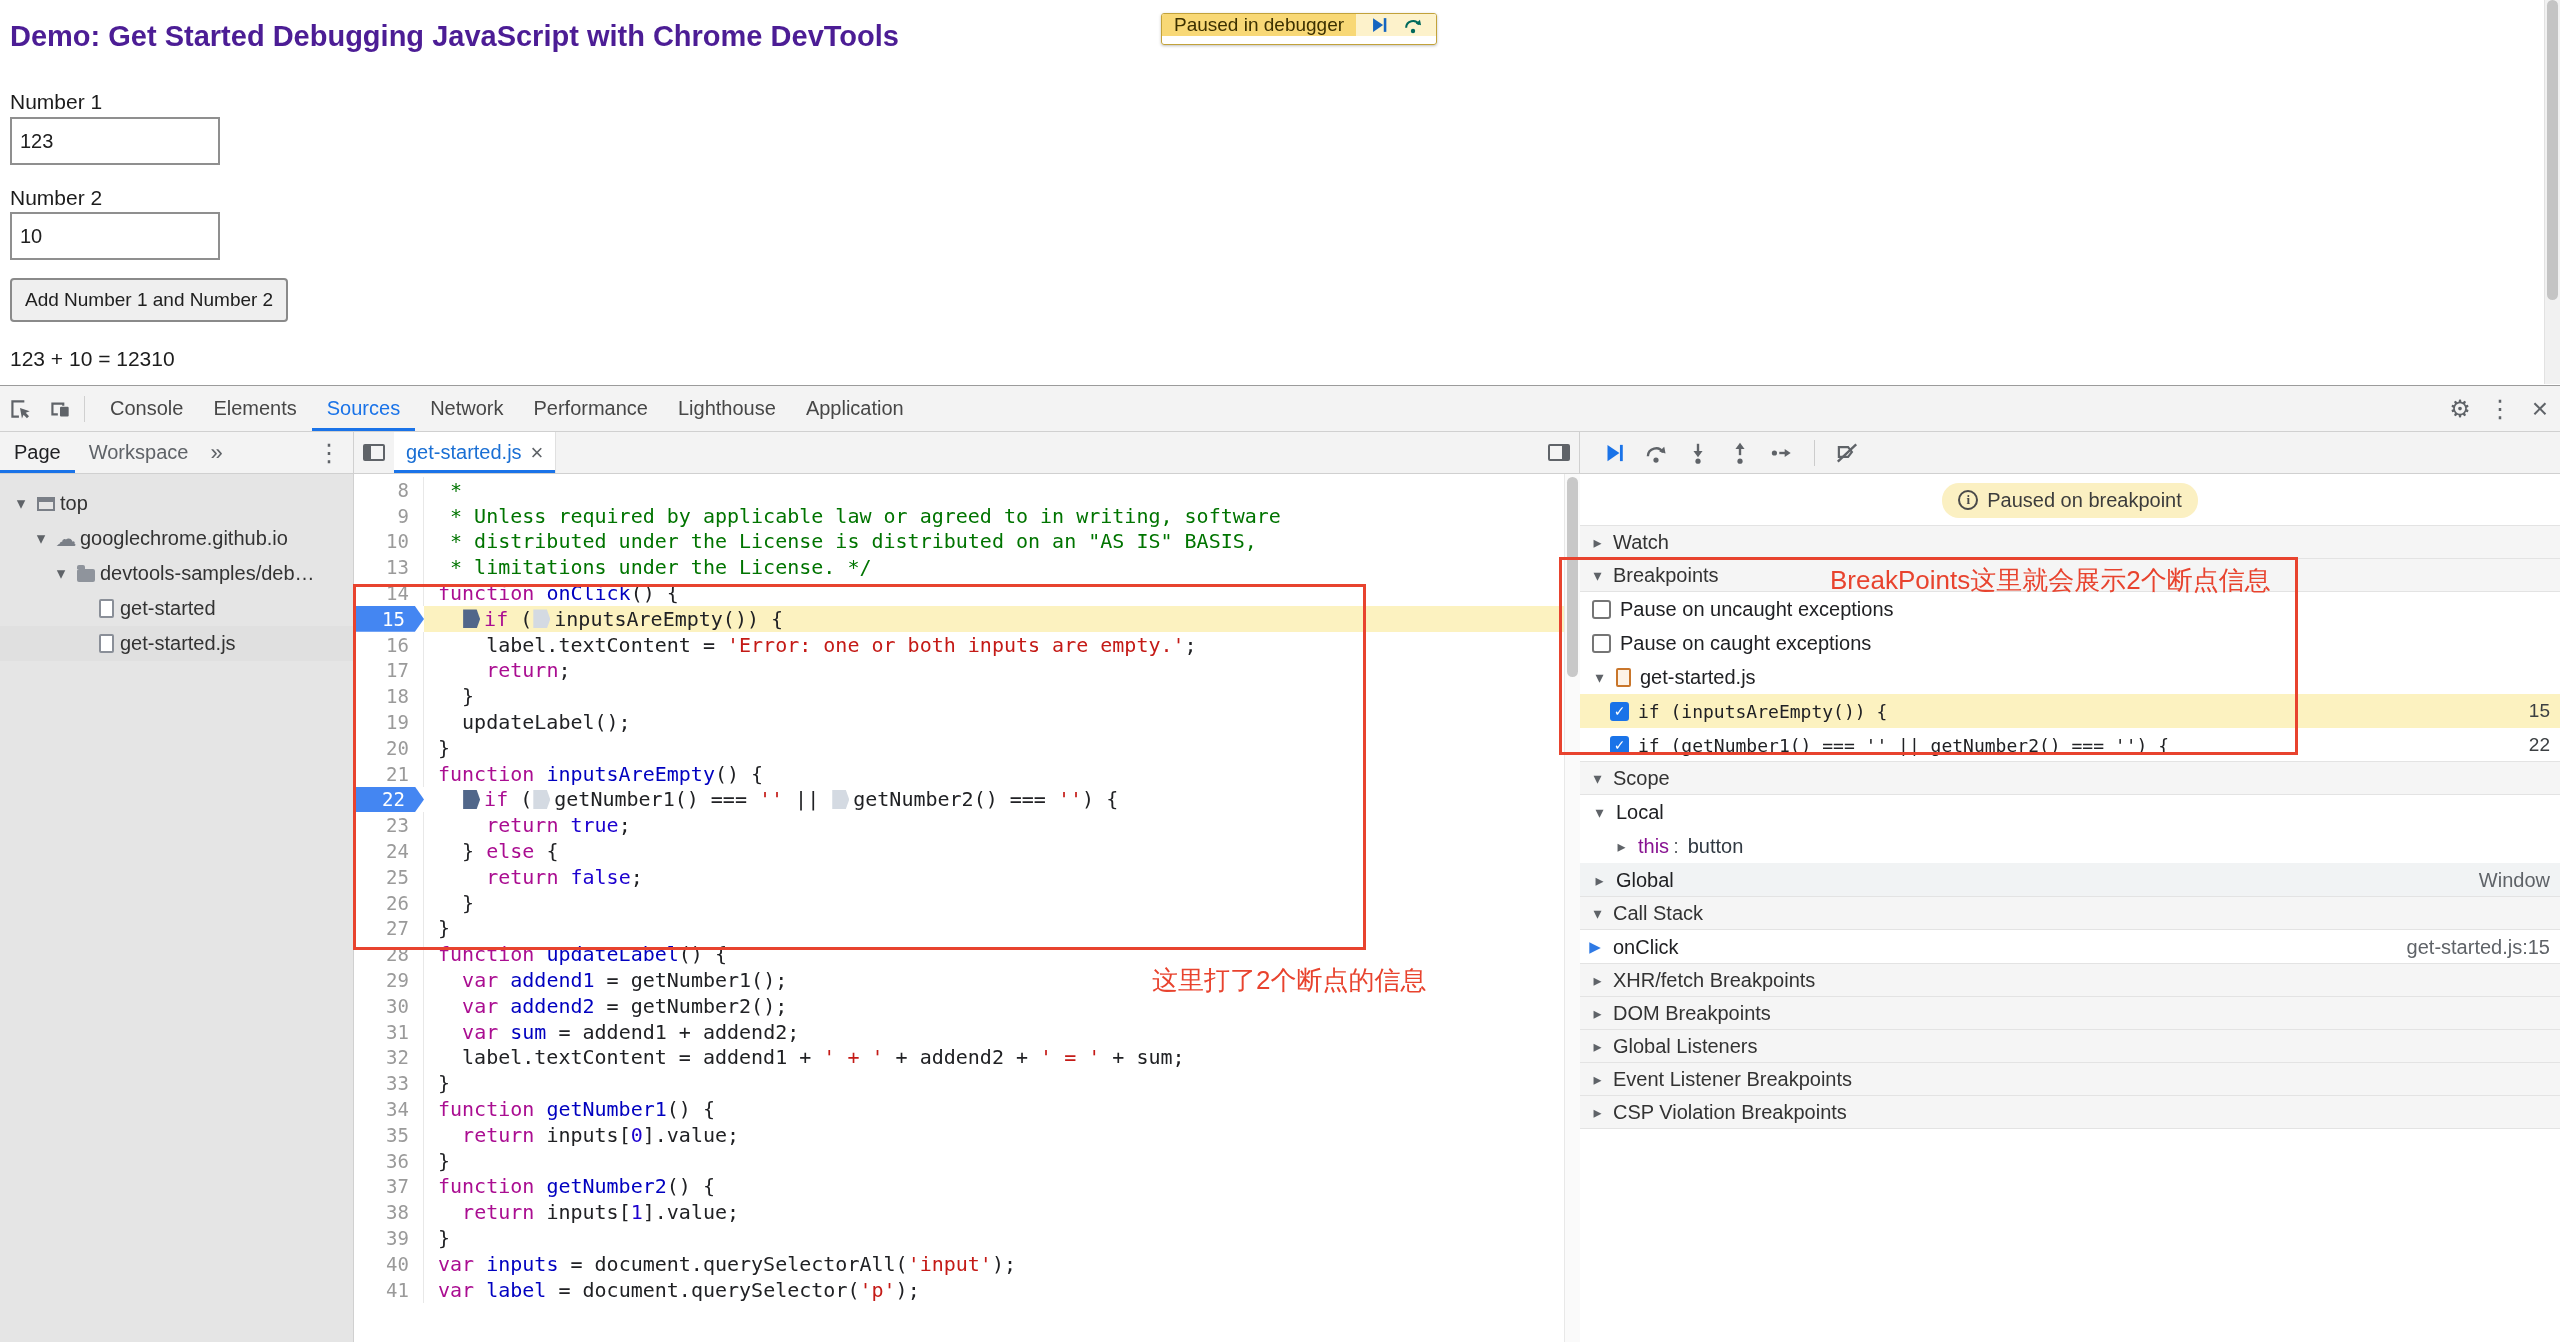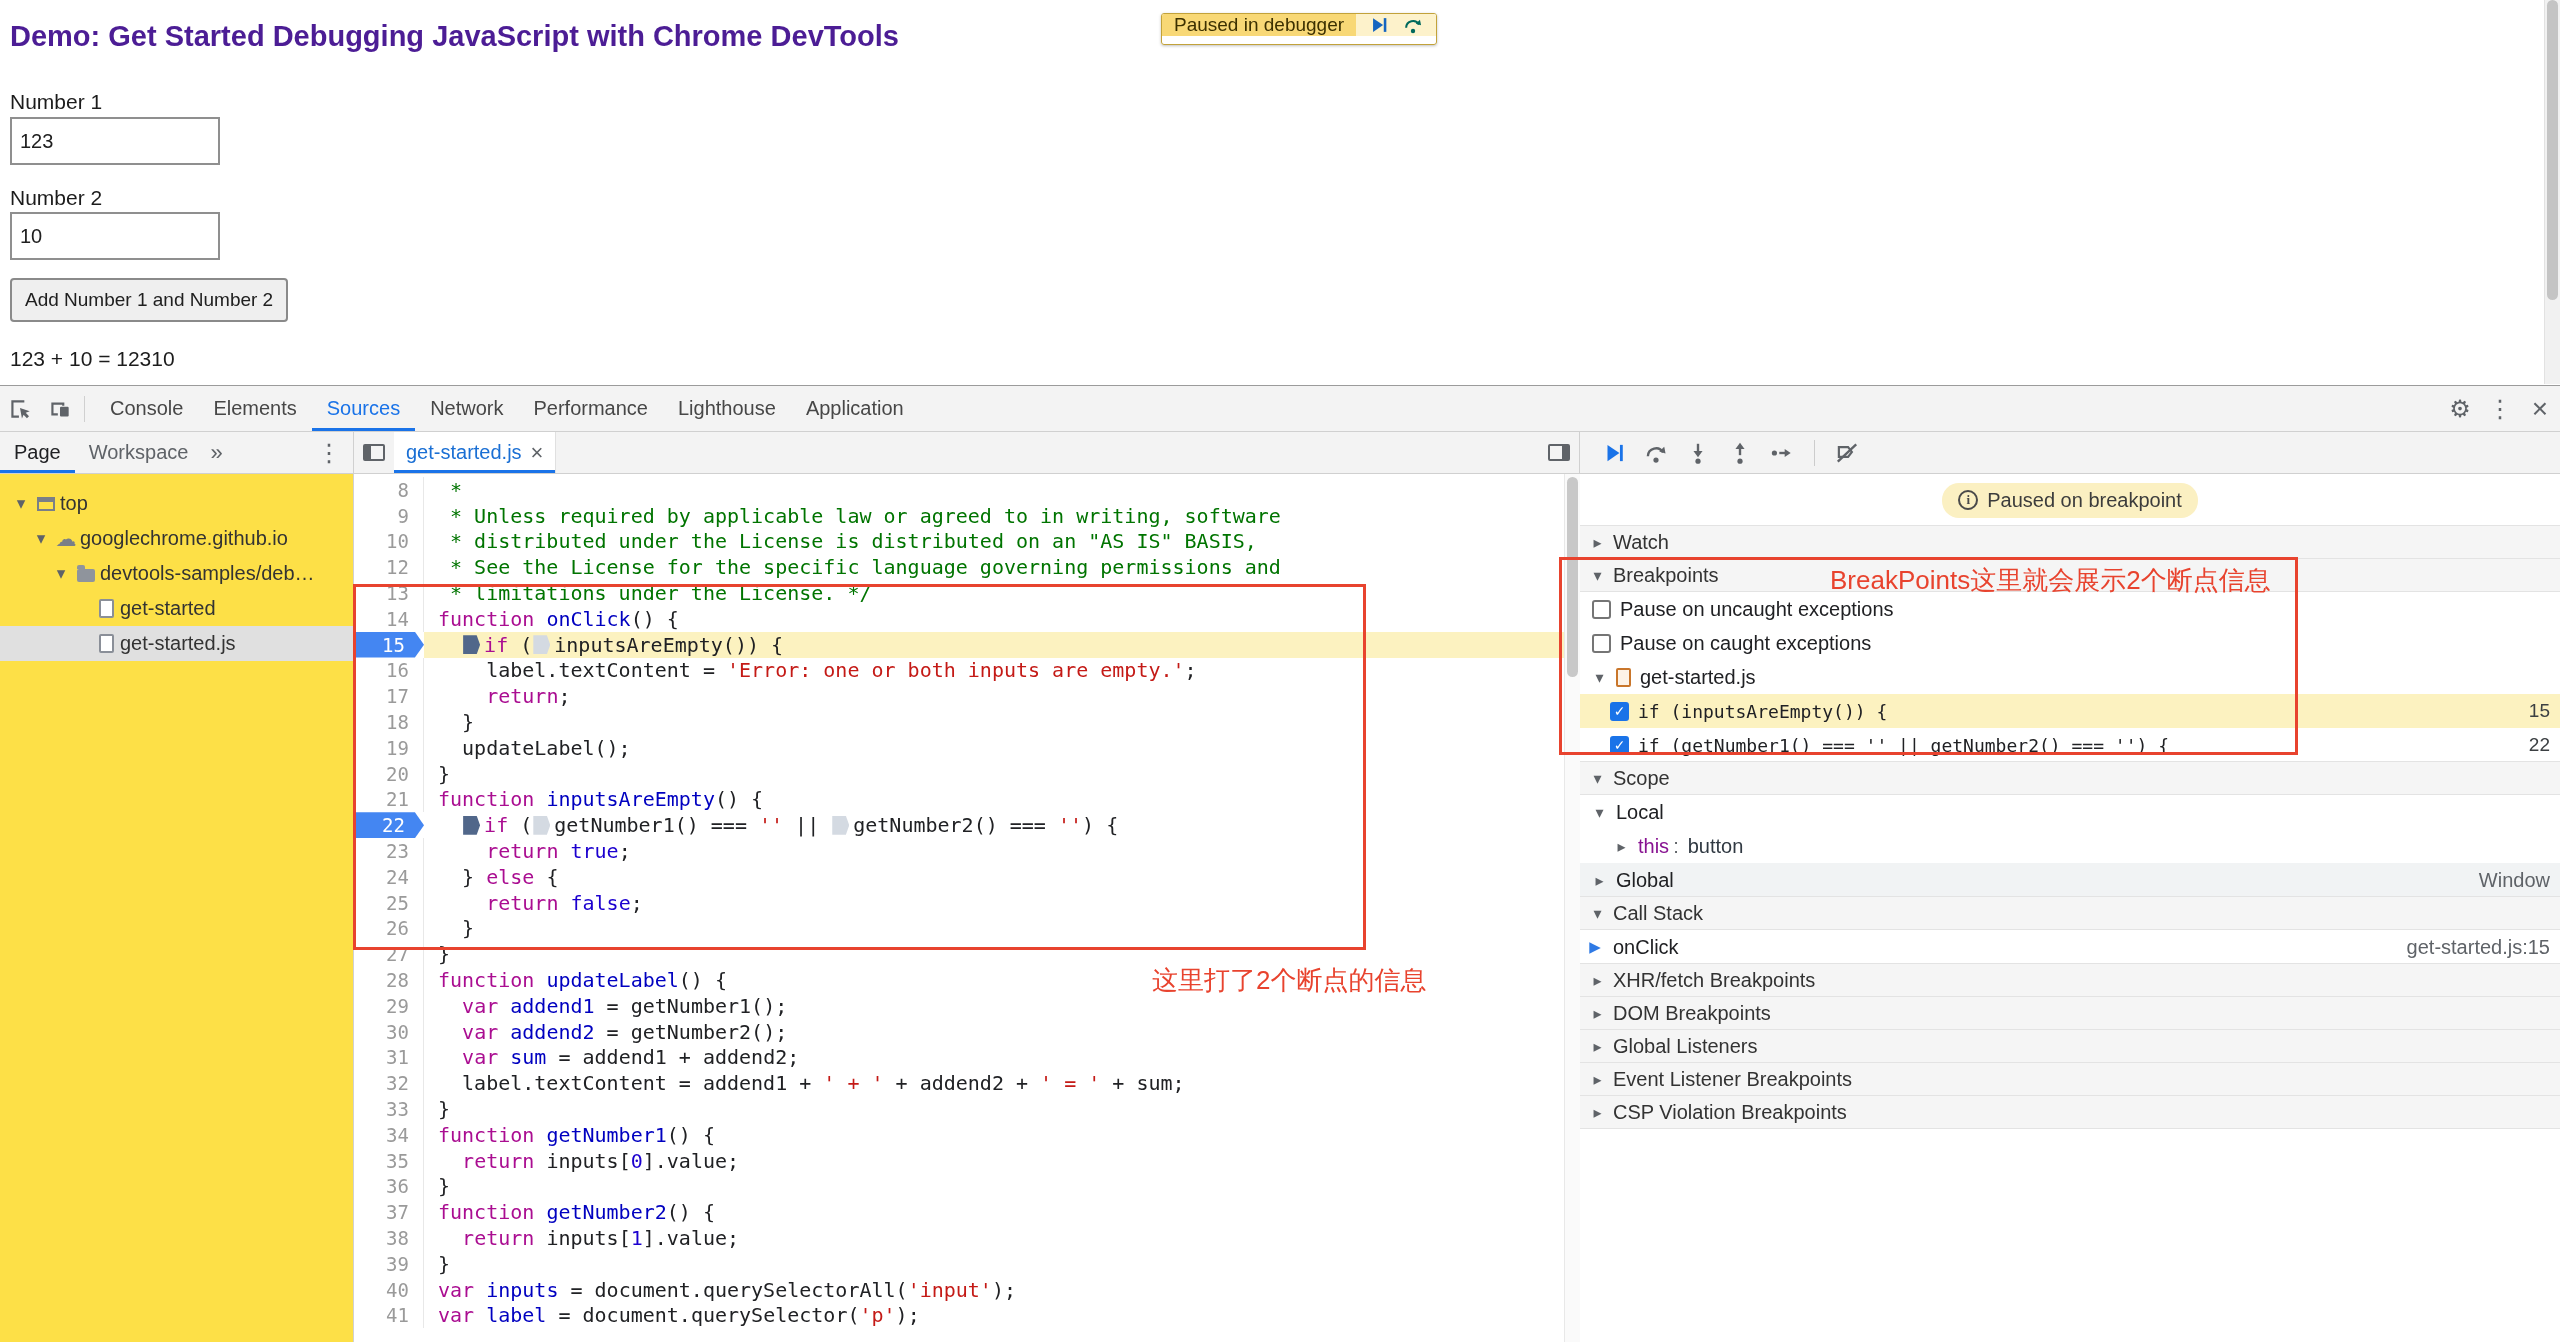--- a/index.html
+++ b/index.html
@@ -17,21 +17,21 @@
 
   .paused-overlay{position:absolute;left:1161px;top:13px;height:32px;display:flex;align-items:flex-start;border:1px solid #c2a23a;border-radius:3px;overflow:hidden;box-shadow:0 1px 3px rgba(0,0,0,.25)}
   .po-label{display:flex;align-items:center;background:#f8d876;color:#3c3000;font-size:19px;padding:0 12px;white-space:nowrap}
   .po-icons{display:flex;align-items:center;gap:12px;background:#fdf2cb;padding:0 12px}
   .po-icons svg{display:block}
 
   .page-scrollbar{position:absolute;right:0;top:0;width:16px;height:384px;background:#f1f1f1;border-left:1px solid #e2e2e2}
   .page-scroll-thumb{position:absolute;left:2px;top:0;width:11px;height:300px;background:#c4c4c4;border-radius:6px}
 
   
-  .devtools{position:absolute;left:0;top:385px;width:2560px;height:957px;border-top:1px solid #9b9b9b;display:flex;flex-direction:column;background:#fde047;color:#202124}
+  .devtools{position:absolute;left:0;top:385px;width:2560px;height:957px;border-top:1px solid #9b9b9b;display:flex;flex-direction:column;background:#e5e5e5;color:#202124}
   .dt-tabbar{height:46px;background:#f3f3f3;border-bottom:1px solid #d0d0d0;display:flex;align-items:center;flex:none}
   .tb-icon{width:40px;height:40px;display:flex;align-items:center;justify-content:center;color:#5f6368;font-size:24px}
   .tb-divider{width:1px;height:26px;background:#d0d0d0;margin:0 10px 0 4px}
   .dt-tab{padding:0 15px;height:100%;display:flex;align-items:center;font-size:20px;color:#474747}
   .dt-tab.active{color:#1a73e8;box-shadow:inset 0 -3px 0 #1a73e8}
   .dt-spacer{flex:1}
 
   .dt-row2{height:42px;background:#f3f3f3;border-bottom:1px solid #d0d0d0;display:flex;flex:none}
   .r2-left{width:354px;border-right:1px solid #d0d0d0;display:flex;align-items:center}
   .nav-tab{padding:0 14px;height:100%;display:flex;align-items:center;font-size:20px;color:#5f6368}
@@ -298,24 +298,20 @@
             </div>
             <div class="cl">
               <span class="gut">9</span>
               <span class="code"><span class="tok-cm"> * Unless required by applicable law or agreed to in writing, software</span></span>
             </div>
             <div class="cl">
               <span class="gut">10</span>
               <span class="code"><span class="tok-cm"> * distributed under the License is distributed on an "AS IS" BASIS,</span></span>
             </div>
             <div class="cl">
-              <span class="gut">12</span>
-              <span class="code"><span class="tok-cm"> * See the License for the specific language governing permissions and</span></span>
-            </div>
-            <div class="cl">
               <span class="gut">13</span>
               <span class="code"><span class="tok-cm"> * limitations under the License. */</span></span>
             </div>
             <div class="cl">
               <span class="gut">14</span>
               <span class="code"><span class="tok-kw">function</span><span class="tok-pl"> </span><span class="tok-def">onClick</span><span class="tok-pl">() {</span></span>
             </div>
             <div class="cl cur">
               <span class="gut bp">15</span>
               <span class="code"><span class="tok-pl">  </span><span class="mk mkf"></span><span class="tok-kw">if</span><span class="tok-pl"> (</span><span class="mk mko"></span><span class="tok-pl">inputsAreEmpty()) {</span></span>

